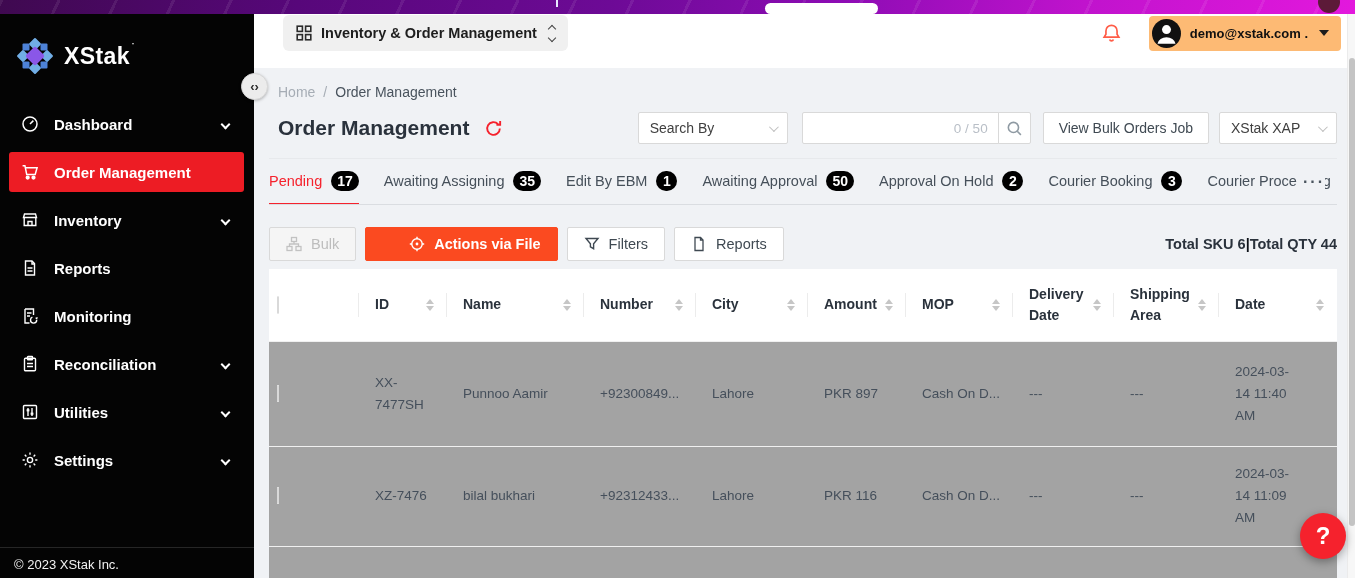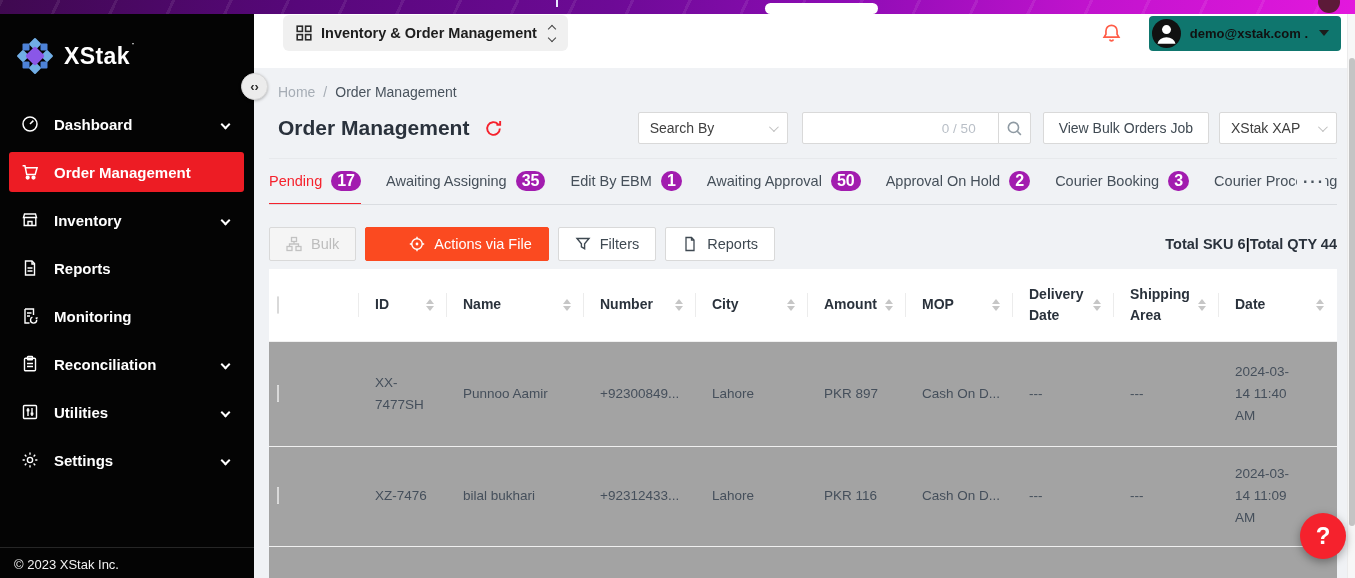--- a/index.html
+++ b/index.html
@@ -37,62 +37,62 @@
   .main { position:absolute; left:254px; top:14px; right:0; bottom:0; display:flex; flex-direction:column; background:#f0f2f5; }
 
   .appbar { height:54px; background:#fff; display:flex; align-items:center; padding:0 14px 16px 29px; flex:0 0 auto; }
   .app-switcher { display:flex; align-items:center; gap:9px; background:#f0f0f0; border:none; border-radius:6px; height:36px;
     padding:0 13px; font-family:inherit; font-size:14.5px; font-weight:700; color:#1e1e1e; cursor:pointer; }
   .switch-carets { display:flex; flex-direction:column; gap:3px; margin-left:3px; }
   .c-up { width:6px; height:6px; border-left:1.6px solid #444; border-top:1.6px solid #444; transform:rotate(45deg); }
   .c-dn { width:6px; height:6px; border-right:1.6px solid #444; border-bottom:1.6px solid #444; transform:rotate(45deg); }
   .appbar-right { margin-left:auto; display:flex; align-items:center; gap:27px; }
   .bell-btn { background:none; border:none; cursor:pointer; display:flex; }
-  .user-pill { display:flex; align-items:center; gap:9px; background:#0f766e; border-radius:4px; height:35px; padding:0 12px 0 3px; cursor:pointer; }
+  .user-pill { display:flex; align-items:center; gap:9px; background:#fdba74; border-radius:4px; height:35px; padding:0 12px 0 3px; cursor:pointer; }
   .avatar { width:29px; height:29px; border-radius:50%; background:#111; display:flex; align-items:center; justify-content:center; overflow:hidden; }
   .user-email { font-size:13px; font-weight:700; color:#111; }
   .user-caret { width:0; height:0; border-left:5px solid transparent; border-right:5px solid transparent; border-top:6px solid #1c1c1c; margin-left:2px; }
 
   .content { flex:1; padding:0 18px 0 15px; display:flex; flex-direction:column; min-height:0; }
 
   .breadcrumb { margin:16px 0 0 9px; font-size:14px; color:#a6adb5; display:flex; gap:8px; }
   .bc-current { color:#49535d; }
 
   .title-row { margin-top:12px; display:flex; align-items:center; }
   .page-title { margin-left:9px; font-size:21px; font-weight:700; color:#2a323c; }
   .refresh-btn { margin-left:15px; background:none; border:none; cursor:pointer; display:flex; }
   .controls { margin-left:auto; display:flex; align-items:center; }
   .select { height:32px; background:#fff; border:1px solid #d9d9d9; border-radius:2px; display:flex; align-items:center;
     justify-content:space-between; padding:0 11px; font-size:14px; color:#404040; cursor:pointer; }
   .sel-chev { width:7px; height:7px; border-right:1.5px solid #bfbfbf; border-bottom:1.5px solid #bfbfbf; transform:rotate(45deg) translateY(-2px); }
   .sel-searchby { width:150px; margin-right:14px; }
-  .search-box { width:197px; height:32px; border:1px solid #d9d9d9; border-radius:2px 0 0 2px; display:flex; align-items:center; padding:0 22px; background:#fff; }
+  .search-box { width:197px; height:32px; border:1px solid #d9d9d9; border-radius:2px 0 0 2px; display:flex; align-items:center; padding:0 10px; background:#fff; }
   .search-box input { flex:1; min-width:0; border:0; outline:0; font-family:inherit; font-size:14px; color:#444; background:transparent; }
   .search-counter { color:#b9bfc7; font-size:13.5px; white-space:nowrap; }
   .search-btn { width:33px; height:32px; margin-left:-1px; background:#fff; border:1px solid #d9d9d9; border-radius:0 2px 2px 0;
     display:flex; align-items:center; justify-content:center; cursor:pointer; }
   .btn { height:32px; background:#fff; border:1px solid #d9d9d9; border-radius:2px; font-family:inherit; font-size:14px; color:#3f4952; padding:0 15px; cursor:pointer; }
   .view-bulk { margin-left:12px; }
   .sel-xap { width:118px; margin-left:10px; }
 
   .hr { margin-top:14px; border-bottom:1px solid #e7e9ec; }
 
   .tabs { position:relative; display:flex; align-items:center; gap:25px; height:46px; border-bottom:1px solid #dadde1; overflow:hidden; padding-right:46px; }
   .tab { display:flex; align-items:center; gap:9px; font-size:14.5px; color:#46505a; height:46px; border-bottom:2px solid transparent; cursor:pointer; white-space:nowrap; flex:0 0 auto; }
   .tab.active { color:#f5222d; border-bottom-color:#f5222d; }
-  .badge { background:#a21caf; color:#fff; font-size:16px; font-weight:700; height:20px; min-width:21px; padding:0 6px; border-radius:10px;
+  .badge { background:#000000; color:#fff; font-size:14px; font-weight:700; height:20px; min-width:21px; padding:0 6px; border-radius:10px;
     display:flex; align-items:center; justify-content:center; }
   .tab-more { position:absolute; right:12px; top:50%; transform:translateY(-50%); color:#4a545e; font-size:16px; font-weight:700; letter-spacing:2px; cursor:pointer; background:#f0f2f5; padding-left:6px; }
 
   .actions-row { margin-top:22px; display:flex; align-items:center; }
   .abtn { height:34px; display:flex; align-items:center; gap:9px; border-radius:2px; font-family:inherit; font-size:14.5px; padding:0 16px;
     cursor:pointer; border:1px solid #d9d9d9; background:#fff; color:#3f4952; }
   .abtn + .abtn { margin-left:9px; }
   .abtn.disabled { background:#f5f5f5; color:#bdbdbd; cursor:not-allowed; }
-  .abtn.primary { background:#fb4a20; border-color:#fb4a20; color:#fff; font-weight:400;padding-left:43px; }
+  .abtn.primary { background:#fb4a20; border-color:#fb4a20; color:#fff; font-weight:700;padding-left:43px; }
   .summary { margin-left:auto; font-size:14.5px; font-weight:700; color:#2a323c; display:flex; align-items:center; }
   .sum-divider { font-weight:800; color:#0d1117; }
 
   .panel { margin-top:8px; background:#a3a3a3; flex:1; min-height:0; overflow:hidden; }
   table { width:100%; border-collapse:collapse; table-layout:fixed; }
   th { height:72px; font-size:14px; font-weight:700; color:#2a323c; text-align:left; vertical-align:middle; position:relative;
     background:#fff; border-bottom:1px solid #f0f0f0; padding-left:16px; }
   th:not(:last-child)::after { content:''; position:absolute; right:0; top:50%; transform:translateY(-50%); width:1px; height:24px; background:#ececec; }
   .th-inner { display:flex; align-items:center; justify-content:space-between; padding-right:13px; }
   .th-label { line-height:21px; }

